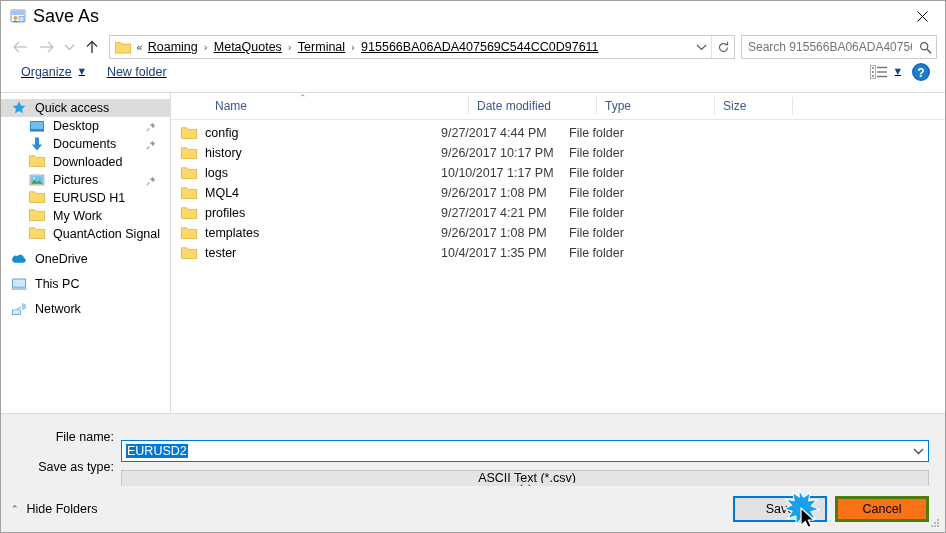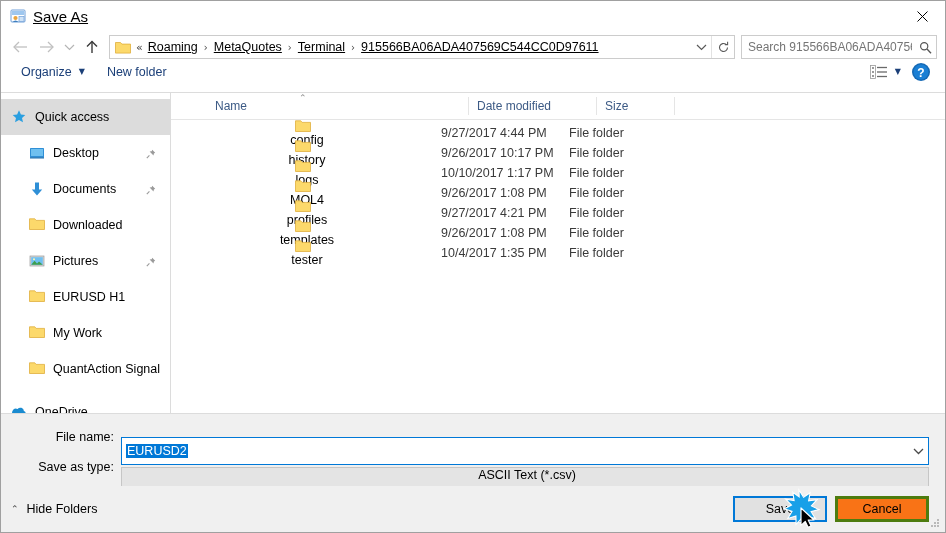--- a/index.html
+++ b/index.html
@@ -32,23 +32,22 @@
     flex: 0 0 auto;
     position: relative;
   }
   .title-icon {
     width: 16px; height: 16px;
     margin-left: 9px; margin-right: 7px;
     position: relative;
     flex: 0 0 auto;
   }
   .title-text {
-    font-size: 15px;
+    font-size: 18px;
     color: #000;
-    text-decoration: underline;
   }
   .close-btn {
     position: absolute;
     right: 0; top: 0;
     width: 46px; height: 30px;
     display: flex; align-items: center; justify-content: center;
     font-size: 14px;
     color: #000;
     font-family: "DejaVu Sans", sans-serif;
   }
@@ -155,20 +154,21 @@
   
   .cmdbar {
     height: 30px;
     background: #ffffff;
     border-bottom: 1px solid #dcdcdc;
     display: flex;
     align-items: center;
     flex: 0 0 auto;
     padding: 0 8px 12px 14px;
     box-sizing: border-box;
+    text-decoration: underline;
   }
   .cmd-item {
     font-size: 12.5px;
     color: #1b3f78;
     display: flex;
     align-items: center;
     padding: 3px 6px;
     margin-right: 10px;
   }
   .cmd-caret {
@@ -201,21 +201,21 @@
   .sidebar {
     width: 170px;
     flex: 0 0 170px;
     background: #ffffff;
     border-right: 1px solid #dcdcdc;
     padding-top: 6px;
     box-sizing: border-box;
     overflow: hidden;
   }
   .nav-item {
-    height: 36px;
+    height: 18px;
     display: flex;
     align-items: center;
     padding-left: 10px;
     box-sizing: border-box;
     position: relative;
     font-size: 12.5px;
     color: #000;
     white-space: nowrap;
   }
   .nav-item.selected { background: #dcdcdc; }
@@ -279,21 +279,20 @@
     display: flex;
     align-items: center;
     font-size: 12.5px;
     color: #000;
   }
   .cell {
     box-sizing: border-box;
     padding-left: 8px;
     white-space: nowrap;
     overflow: hidden;
-    flex-direction: column;
   }
   .cell-name {
     width: 262px; flex: 0 0 262px;
     display: flex; align-items: center;
     padding-left: 10px;
   }
   .cell-date { width: 128px; flex: 0 0 128px; color: #3a3a3a; }
   .cell-type { width: 118px; flex: 0 0 118px; color: #3a3a3a; }
   .cell-size { width: 78px; flex: 0 0 78px; color: #3a3a3a; }
   .folder-icon {
@@ -320,21 +319,21 @@
     width: 120px;
     flex: 0 0 120px;
     text-align: right;
     padding-right: 7px;
     font-size: 12.5px;
     color: #000;
     box-sizing: border-box;
   }
   .combo {
     flex: 1 1 auto;
-    height: 28px;
+    height: 22px;
     display: flex;
     align-items: center;
     box-sizing: border-box;
     min-width: 0;
     margin-top: 28px;
   }
   .combo-filename {
     border: 1px solid #0078d7;
     background: #ffffff;
   }
@@ -669,20 +668,21 @@
           </svg>
         </span>
         <span class="nav-label">Network</span>
       </div>
     </div>
 
     <div class="filelist">
       <div class="col-header">
         <div class="col col-name">Name</div>
         <div class="col col-date">Date modified</div>
+        <div class="col col-type">Type</div>
         <div class="col col-size">Size</div>
         <div class="sort-caret">⌃</div>
       </div>
 
       <div class="rows">
 
         <div class="row">
           <div class="cell cell-name">
             <span class="folder-icon">
               <svg width="16" height="14" viewBox="0 0 16 14">

